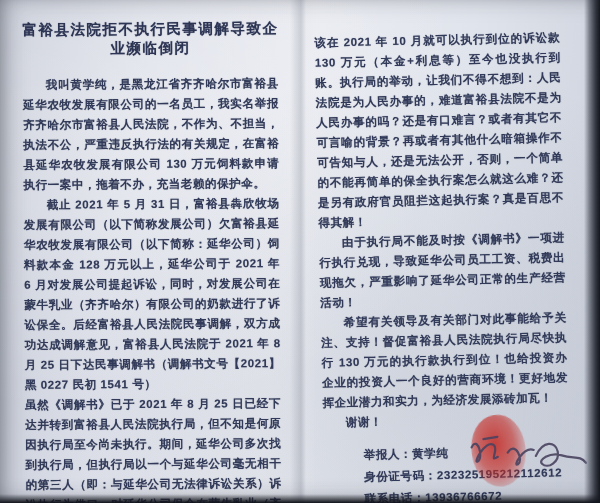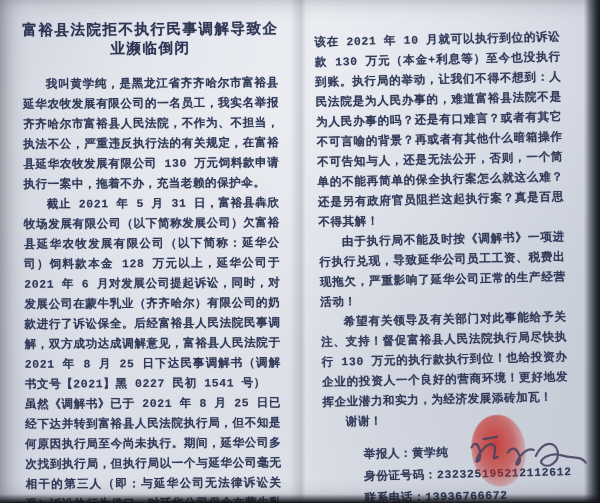--- a/index.html
+++ b/index.html
@@ -1,19 +1,19 @@
 <!DOCTYPE html>
 <html><head>
 <meta charset="utf-8">
 <style>
   html,body{margin:0;padding:0;background:#15171b;}
   .photo{
     position:relative;width:600px;height:503px;overflow:hidden;
     background:#15171b;
-    font-family:Liberation Mono, monospace;
+    font-family:Liberation Sans, sans-serif;
   }
   .paper{
     position:absolute;inset:0;
     background:
       radial-gradient(ellipse at 18% 25%, rgba(255,255,255,0.30), rgba(255,255,255,0) 55%),
       radial-gradient(ellipse at 70% 80%, rgba(110,120,140,0.16), rgba(110,120,140,0) 60%),
       linear-gradient(97deg,#c6cbd7 0%,#dcdfe8 22%,#e9ebf1 48%,#e0e4ec 72%,#ccd1dc 100%);
   }
   .seam{
     position:absolute;top:0;left:290px;width:26px;height:100%;

